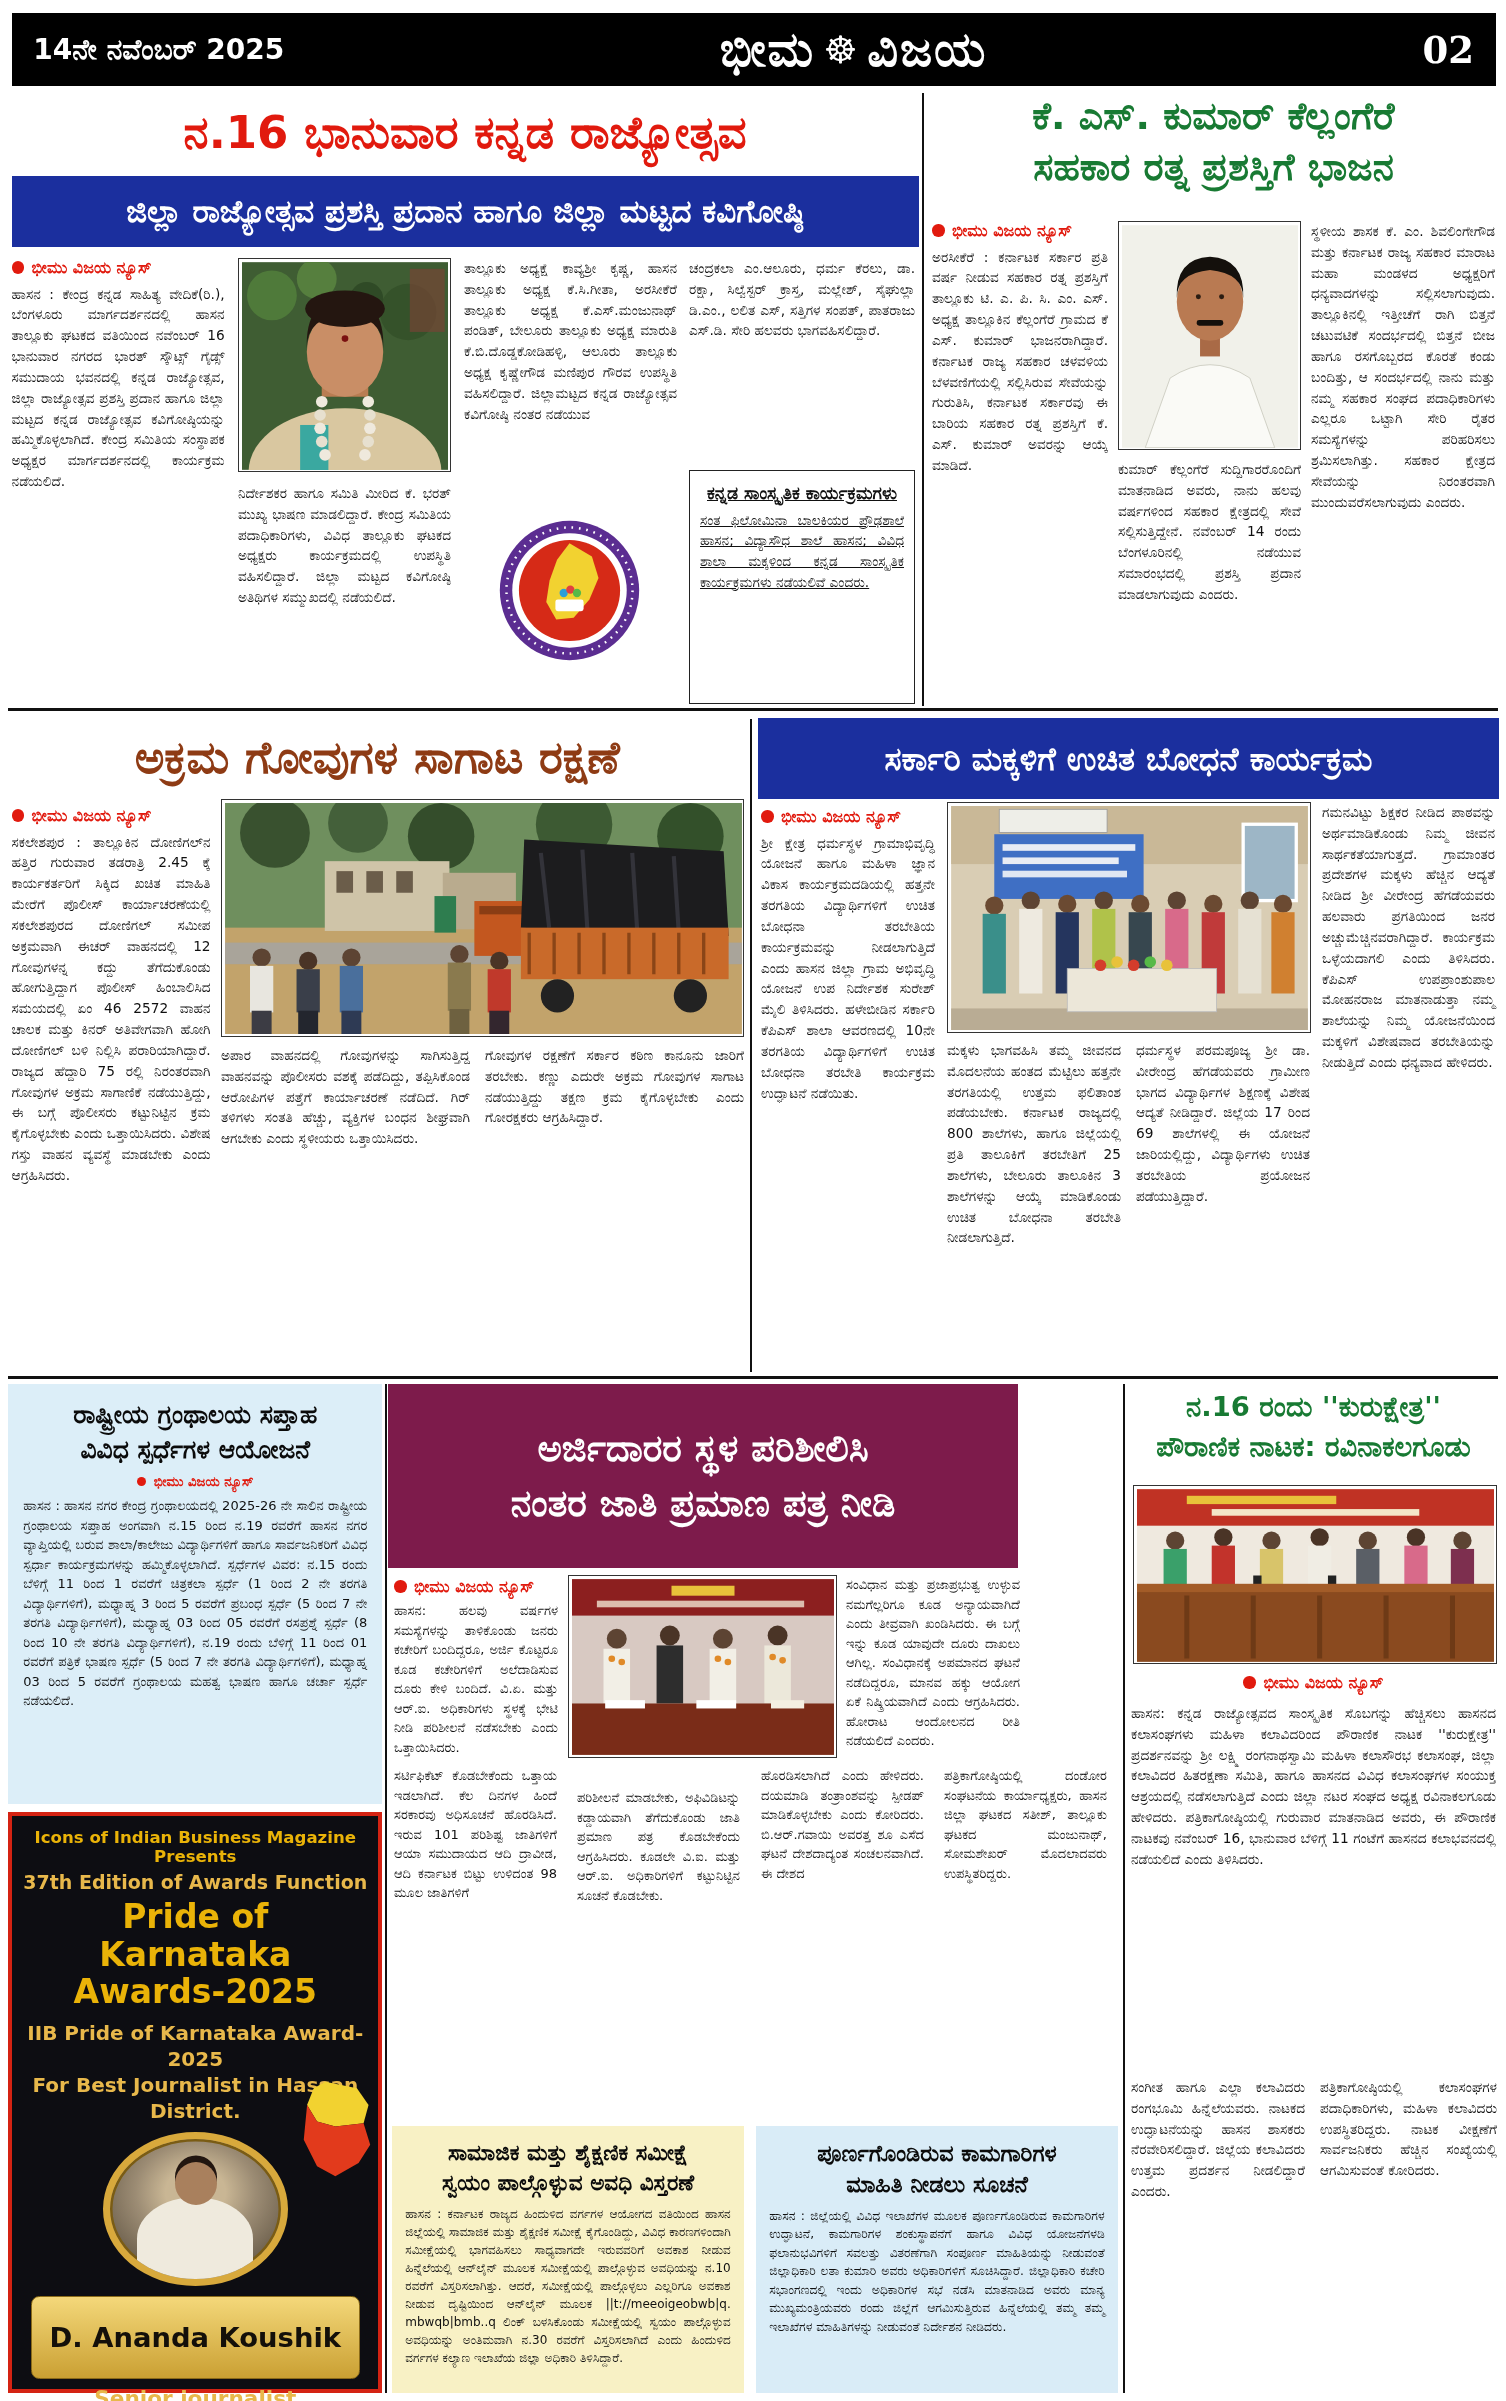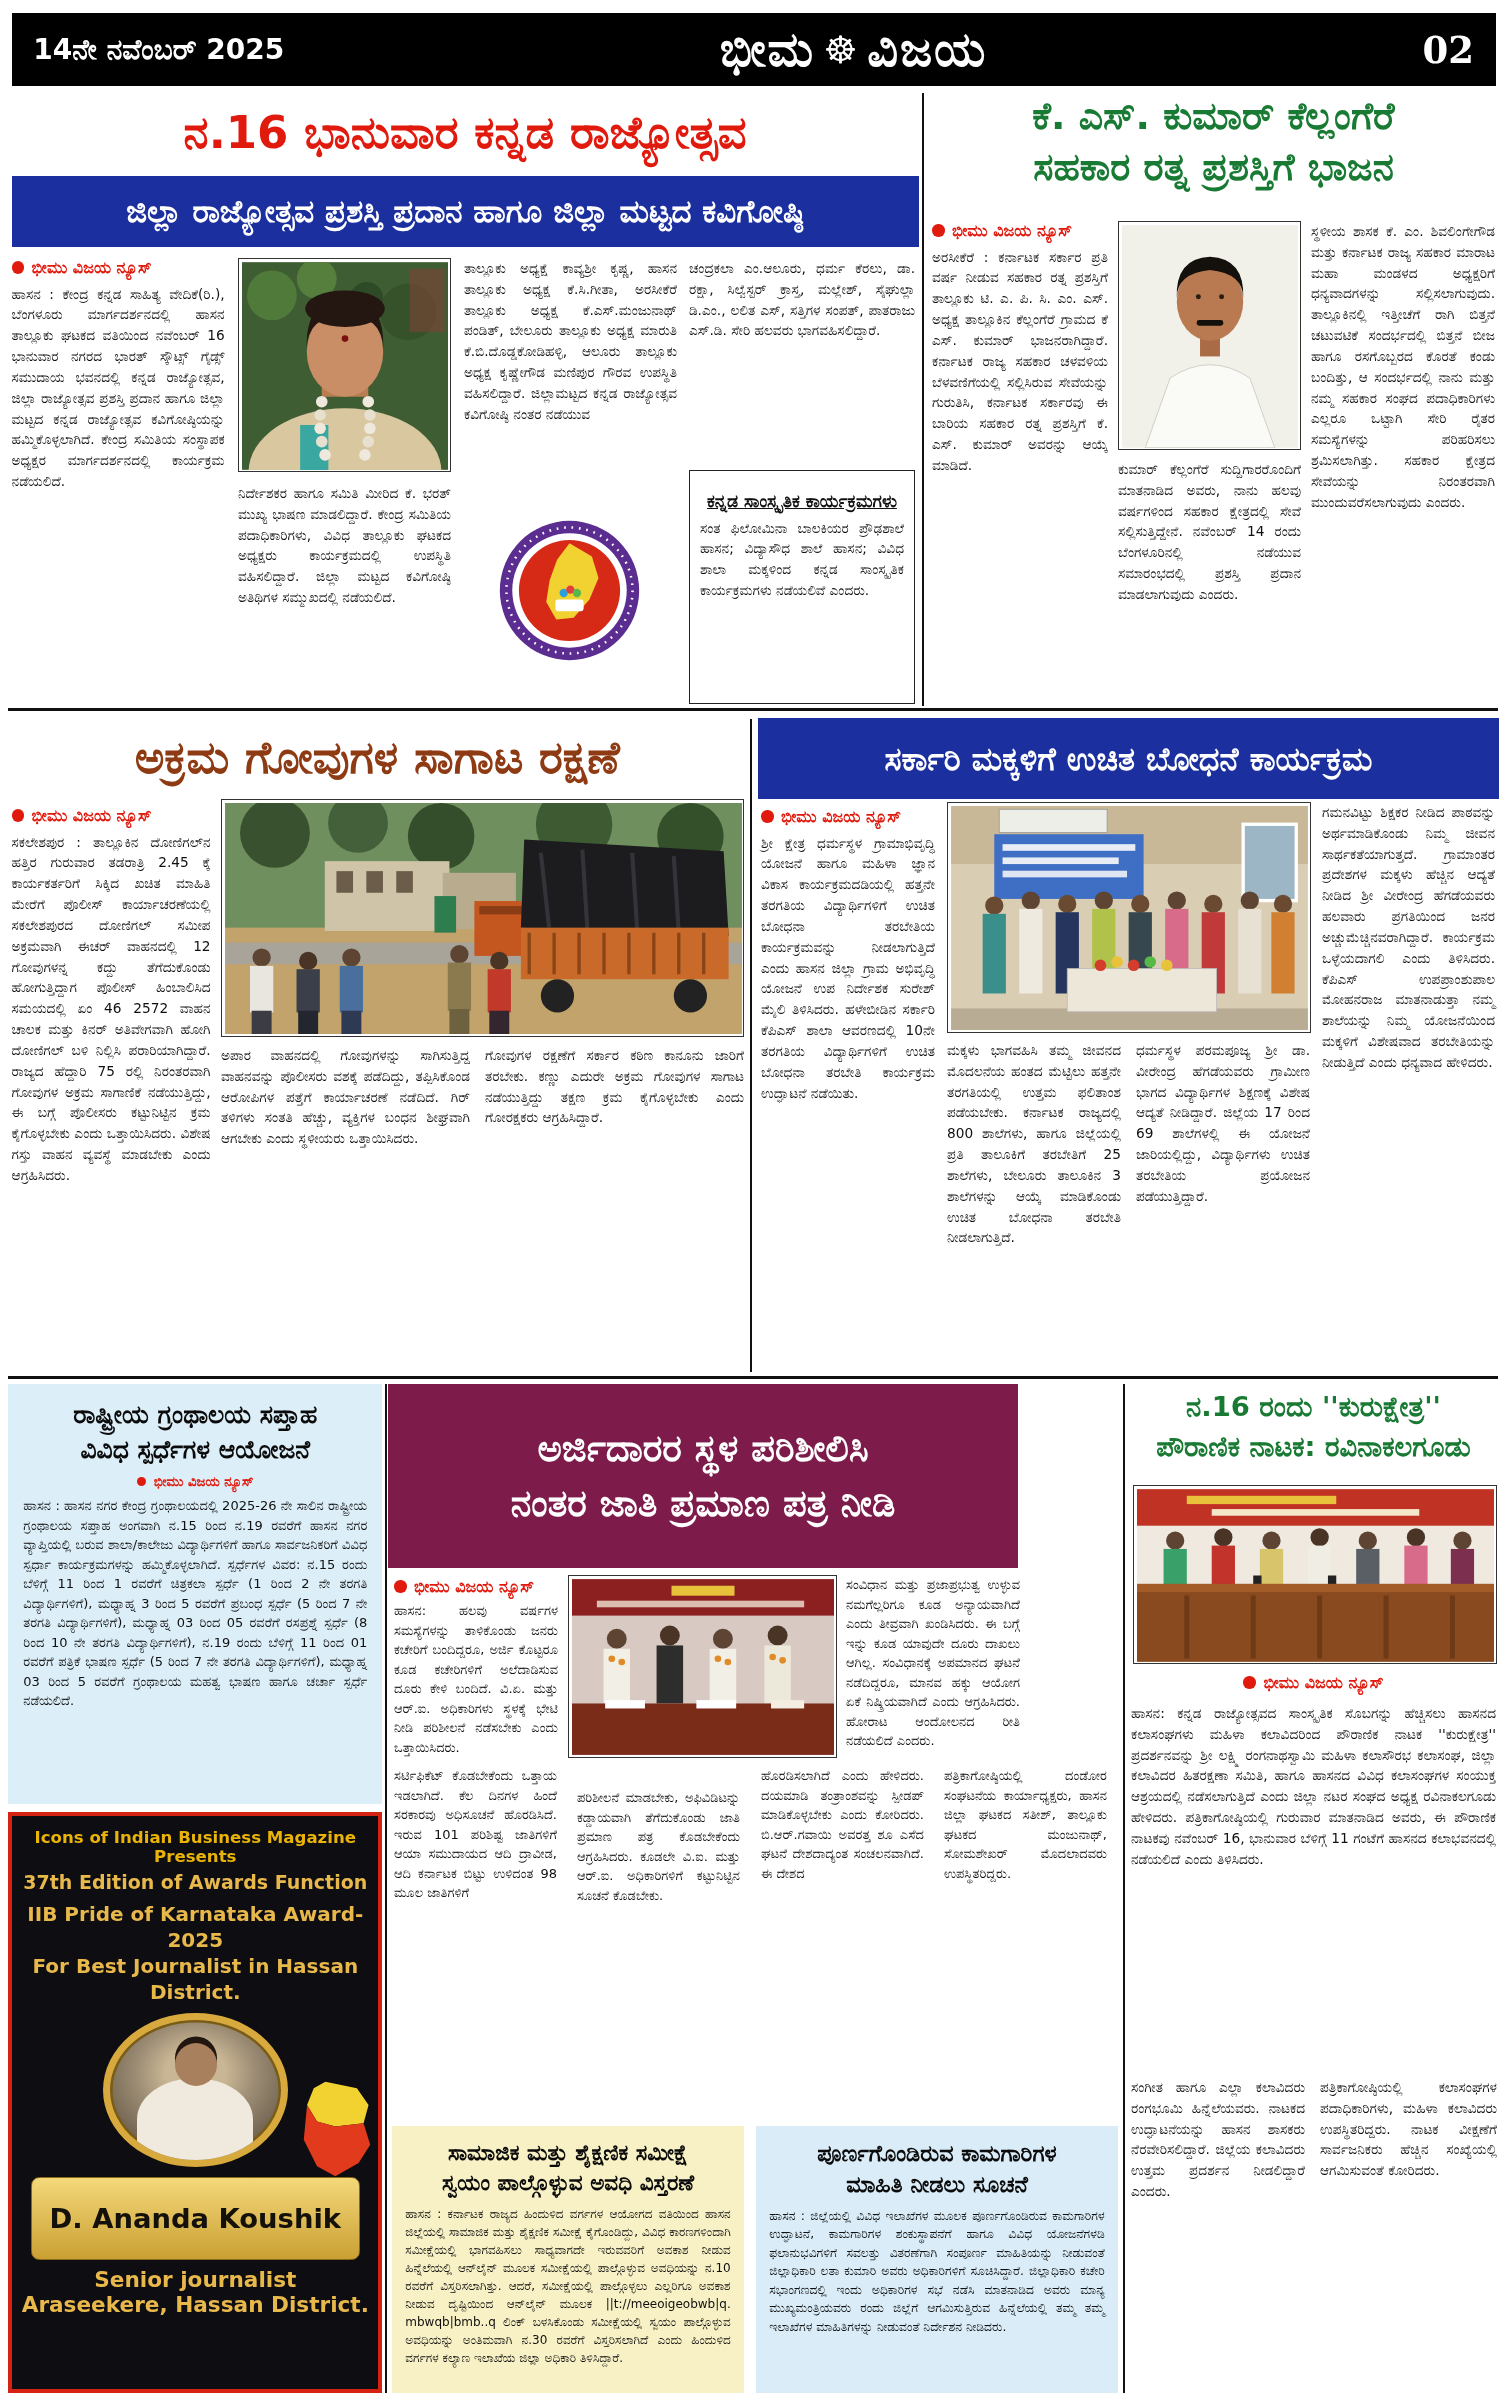--- a/index.html
+++ b/index.html
@@ -25,21 +25,21 @@
   .h-green-sm{color:#187a33;font-weight:bold;font-size:27.4px;text-align:center;line-height:1.45;}
   
   .bt{font-size:13.7px;line-height:1.52;text-align:justify;color:#101010;}
   .bt-sm{font-size:13px;line-height:1.5;text-align:justify;color:#101010;}
   .byline{display:flex;align-items:center;gap:7.5px;font-weight:bold;color:#e11a0e;font-size:16px;}
   .byline .dot{width:12.5px;height:12.5px;border-radius:50%;background:#e11a0e;flex:0 0 auto;}
   .rule-h{background:#111;}
   .rule-v{background:#111;}
   .photoframe{border:0.8px solid #333;background:#fff;padding:2.5px;}
   .photoframe svg{display:block;}
-  .progbox{border:1.7px solid #222;padding:20px 10px;}
+  .progbox{border:1.7px solid #222;padding:12px 10px;text-decoration:underline;}
   .progtitle{font-weight:bold;text-decoration:underline;text-align:center;font-size:17.4px;margin-bottom:6.6px;}
   
   .box-lblue{background:#dceef8;padding:13.3px 15px;}
   .box-lblue2{background:#d9ecf7;padding:11.6px 13.3px;}
   .box-yellow{background:#f8f1c5;padding:11.6px 13.3px;}
   .boxhead{font-weight:bold;text-align:center;color:#0b0b0b;}
   
   .adbox{background:#0d0d12;border:4.2px solid #d42313;color:#fff;text-align:center;padding:11.6px 8.3px;}
   .ad-white{color:#eab308;font-weight:bold;}
   .ad-gold{color:#e8b84b;font-weight:bold;}
@@ -275,20 +275,24 @@
   <div class="byline" style="justify-content:center;margin:6.6px 0 6.6px 0;font-size:13.3px;">
       <span class="dot" style="width:9.1px;height:9.1px;"></span>
       <span>ಭೀಮು ವಿಜಯ ನ್ಯೂಸ್</span>
     </div>
   <div class="bt-sm">ಹಾಸನ : ಹಾಸನ ನಗರ ಕೇಂದ್ರ ಗ್ರಂಥಾಲಯದಲ್ಲಿ 2025-26 ನೇ ಸಾಲಿನ ರಾಷ್ಟ್ರೀಯ ಗ್ರಂಥಾಲಯ ಸಪ್ತಾಹ ಅಂಗವಾಗಿ ನ.15 ರಿಂದ ನ.19 ರವರೆಗೆ ಹಾಸನ ನಗರ ವ್ಯಾಪ್ತಿಯಲ್ಲಿ ಬರುವ ಶಾಲಾ/ಕಾಲೇಜು ವಿದ್ಯಾರ್ಥಿಗಳಿಗೆ ಹಾಗೂ ಸಾರ್ವಜನಿಕರಿಗೆ ವಿವಿಧ ಸ್ಪರ್ಧಾ ಕಾರ್ಯಕ್ರಮಗಳನ್ನು ಹಮ್ಮಿಕೊಳ್ಳಲಾಗಿದೆ. ಸ್ಪರ್ಧೆಗಳ ವಿವರ: ನ.15 ರಂದು ಬೆಳಿಗ್ಗೆ 11 ರಿಂದ 1 ರವರೆಗೆ ಚಿತ್ರಕಲಾ ಸ್ಪರ್ಧೆ (1 ರಿಂದ 2 ನೇ ತರಗತಿ ವಿದ್ಯಾರ್ಥಿಗಳಿಗೆ), ಮಧ್ಯಾಹ್ನ 3 ರಿಂದ 5 ರವರೆಗೆ ಪ್ರಬಂಧ ಸ್ಪರ್ಧೆ (5 ರಿಂದ 7 ನೇ ತರಗತಿ ವಿದ್ಯಾರ್ಥಿಗಳಿಗೆ), ಮಧ್ಯಾಹ್ನ 03 ರಿಂದ 05 ರವರೆಗೆ ರಸಪ್ರಶ್ನೆ ಸ್ಪರ್ಧೆ (8 ರಿಂದ 10 ನೇ ತರಗತಿ ವಿದ್ಯಾರ್ಥಿಗಳಿಗೆ), ನ.19 ರಂದು ಬೆಳಿಗ್ಗೆ 11 ರಿಂದ 01 ರವರೆಗೆ ಪತ್ರಿಕೆ ಭಾಷಣ ಸ್ಪರ್ಧೆ (5 ರಿಂದ 7 ನೇ ತರಗತಿ ವಿದ್ಯಾರ್ಥಿಗಳಿಗೆ), ಮಧ್ಯಾಹ್ನ 03 ರಿಂದ 5 ರವರೆಗೆ ಗ್ರಂಥಾಲಯ ಮಹತ್ವ ಭಾಷಣ ಹಾಗೂ ಚರ್ಚಾ ಸ್ಪರ್ಧೆ ನಡೆಯಲಿದೆ.</div>
 </div>
 
 <div class="abs adbox" style="left:8.3px;top:1812px;width:374px;height:581px;">
   <div class="ad-white" style="font-size:16.6px;">Icons of Indian Business Magazine Presents</div>
   <div class="ad-gold" style="font-size:19px;margin-top:5px;">37th Edition of Awards Function</div>
+  <div class="ad-white" style="font-size:33px;margin-top:5px;line-height:1.15;">
+    <div>Pride of Karnataka</div>
+    <div>Awards-2025</div>
+  </div>
   <div class="ad-gold" style="font-size:20px;margin-top:8.3px;line-height:1.3;">
     <div>IIB Pride of Karnataka Award-2025</div>
     <div>For Best Journalist in Hassan</div>
     <div>District.</div>
   </div>
   <div class="oval"></div>
   <svg class="kmap" width="80" height="98" viewBox="0 0 96 118">
     <polygon points="40,2 78,10 92,30 86,52 52,56 30,50 18,30 26,10" fill="#f2d230"></polygon>
     <polygon points="18,30 30,50 52,56 86,52 94,78 80,100 52,116 30,104 14,72" fill="#e23a1c"></polygon>
   </svg>

